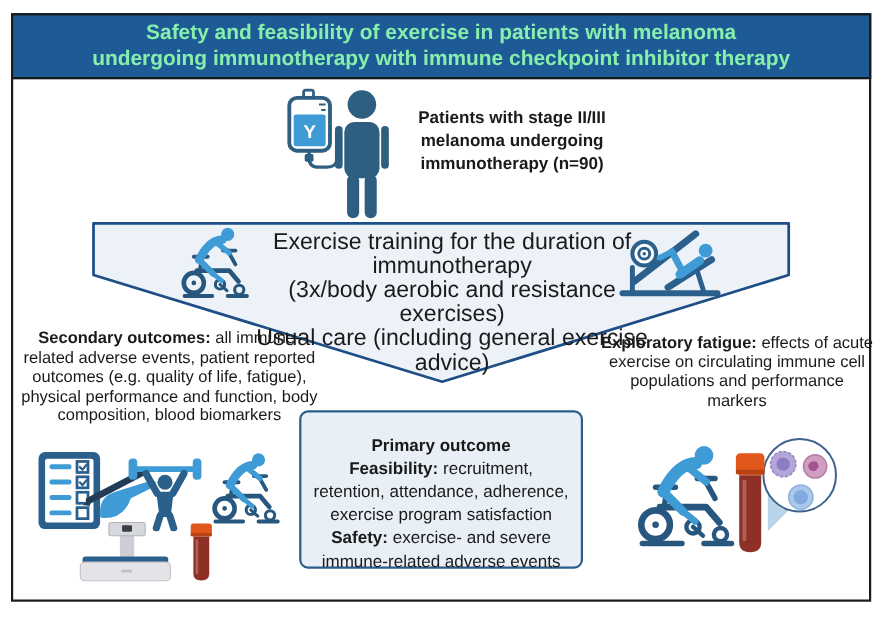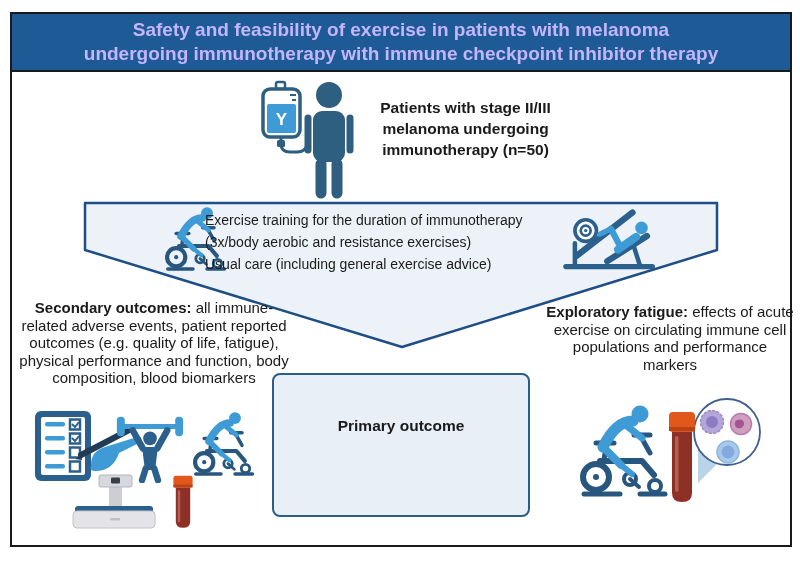--- a/index.html
+++ b/index.html
@@ -4,32 +4,32 @@
 <style>
   html,body{margin:0;padding:0;background:#ffffff;}
   #canvas{position:relative;width:800px;height:561px;background:#ffffff;
           font-family:"Liberation Sans",sans-serif;color:#1a1a1a;overflow:hidden;}
   .abs{position:absolute;}
   
   .figure-frame{left:10px;top:12px;width:778px;height:531px;border:2px solid #1a1a1a;background:#ffffff;}
   
   .header{left:10px;top:12px;width:778px;height:56px;background:#1e5a96;border:2px solid #1a1a1a;
           display:flex;flex-direction:column;align-items:center;justify-content:center;}
-  .header div{color:#c4b5fd;font-weight:bold;font-size:19px;line-height:24px;white-space:nowrap;}
+  .header div{color:#86efac;font-weight:bold;font-size:19px;line-height:24px;white-space:nowrap;}
   
   .txt{text-align:center;font-size:15px;line-height:17.5px;}
   .patient-text{left:358px;top:97px;width:215px;font-size:15.5px;line-height:21px;font-weight:bold;
                 font-weight:600;text-align:center;}
-  .funnel-text{left:205px;top:209px;width:390px;text-align:left;font-size:14px;line-height:22px;}
+  .funnel-text{left:216px;top:209px;width:390px;text-align:center;font-size:21px;line-height:22px;}
   .funnel-text .vs{font-weight:bold;}
   .secondary-text{left:16px;top:299px;width:276px;}
   .exploratory-text{left:546px;top:303px;width:248px;}
   .primary-box{left:272px;top:373px;width:254px;height:140px;background:#e9eff6;
                border:2px solid #2a5d8a;border-radius:8px;}
-  .primary-inner{padding:20px 10px 0 10px;text-align:center;font-size:15.5px;line-height:21px;margin-top:20px;}
+  .primary-inner{padding:20px 10px 0 10px;text-align:center;font-size:15.5px;line-height:21px;}
   b{font-weight:bold;}
   svg{display:block;}
 </style>
 </head>
 <body>
 
 <svg width="0" height="0" style="position:absolute" aria-hidden="true">
   <defs>
     <g id="spinbike">
 
@@ -83,21 +83,21 @@
 
     <rect x="20" y="2" width="9" height="7" rx="2" fill="none" stroke="#2e5f80" stroke-width="2.5"></rect>
     <rect x="7" y="9" width="37" height="48" rx="7" fill="#ffffff" stroke="#2e5f80" stroke-width="3.5"></rect>
     <rect x="11" y="24" width="29" height="29" rx="2" fill="#3e9bd5"></rect>
     <text x="25.5" y="45" text-anchor="middle" font-family="Liberation Sans, sans-serif" font-size="17" font-weight="bold" fill="#ffffff">Y</text>
     <path d="M34,15 h6 M36,20 h4" stroke="#2e5f80" stroke-width="2"></path>
     <path d="M25,57 V64 Q25,72 34,72 H41 Q50,72 51,64" fill="none" stroke="#2e5f80" stroke-width="3"></path>
     <rect x="21" y="60" width="8" height="7" rx="1.5" fill="#2e5f80"></rect>
   </svg>
 
-  <div class="abs patient-text">Patients with stage II/III melanoma undergoing immunotherapy (n=50)</div>
+  <div class="abs patient-text">Patients with stage II/III melanoma undergoing immunotherapy (n=90)</div>
 
   <svg class="abs" style="left:80px;top:198px" width="644" height="156" viewBox="0 0 644 156">
     <polygon points="5,5 637,5 637,52 322,149 5,52" fill="#edf2f8" stroke="#1d4e86" stroke-width="2.5" stroke-linejoin="round"></polygon>
   </svg>
 
   <svg class="abs" style="left:148px;top:204px" width="90" height="70" viewBox="0 0 100 100">
     <use href="#spinbike"></use>
   </svg>
 
   <svg class="abs" style="left:556px;top:200px" width="108" height="72" viewBox="0 0 110 80">
@@ -130,20 +130,24 @@
     <b>Secondary outcomes:</b><span> all immune-related adverse events, patient reported outcomes (e.g. quality of life, fatigue), physical performance and function, body composition, blood biomarkers</span>
   </div>
 
   <div class="abs txt exploratory-text">
     <b>Exploratory fatigue:</b><span> effects of acute exercise on circulating immune cell populations and performance markers</span>
   </div>
 
   <div class="abs primary-box">
     <div class="primary-inner">
       <div style="font-weight:bold">Primary outcome</div>
+      <div>
+        <b>Feasibility:</b><span> recruitment, retention, attendance, adherence, exercise program satisfaction</span>
+        <b>Safety:</b><span> exercise- and severe immune-related adverse events</span>
+      </div>
     </div>
   </div>
 
   <svg class="abs" style="left:33px;top:409px" width="114" height="74" viewBox="0 0 114 74">
     <rect x="2" y="2" width="56" height="70" rx="6" fill="#2b5f8c"></rect>
     <rect x="8" y="8" width="44" height="58" rx="2" fill="#ffffff"></rect>
     <g>
       <rect x="12" y="13" width="20" height="4.5" rx="2" fill="#3e9bd5"></rect>
       <rect x="12" y="27" width="20" height="4.5" rx="2" fill="#3e9bd5"></rect>
       <rect x="12" y="41" width="20" height="4.5" rx="2" fill="#3e9bd5"></rect>

